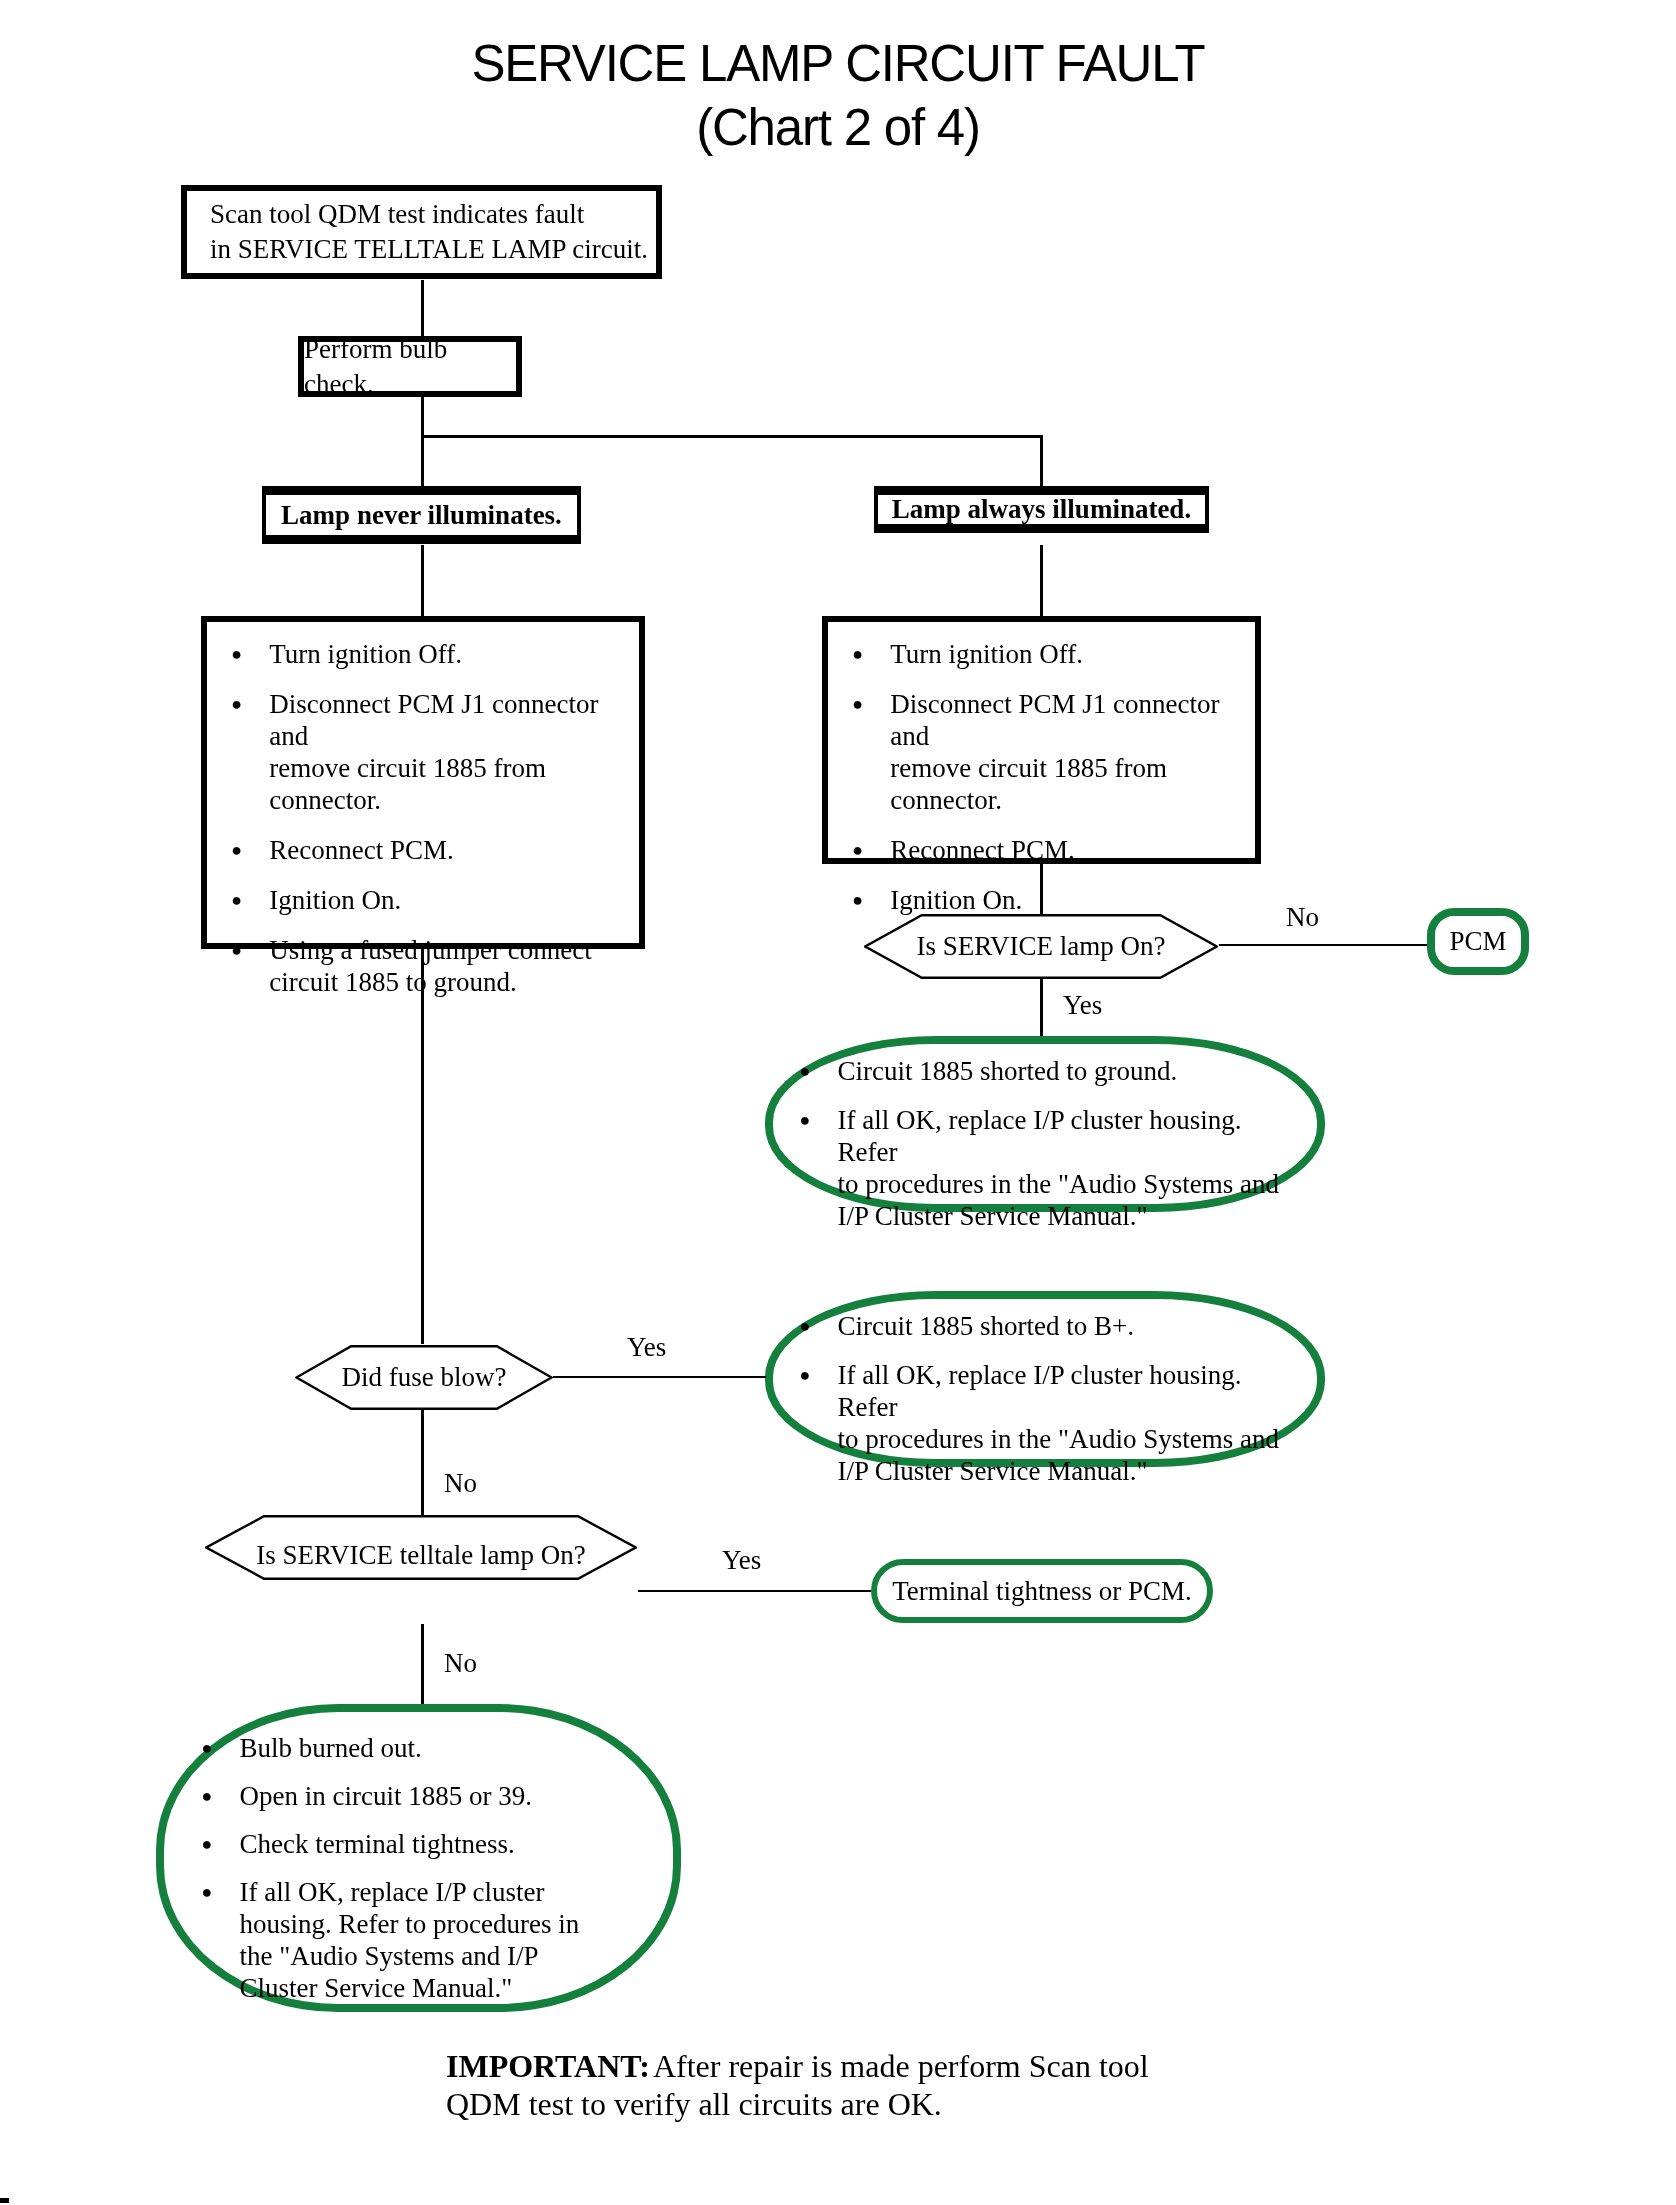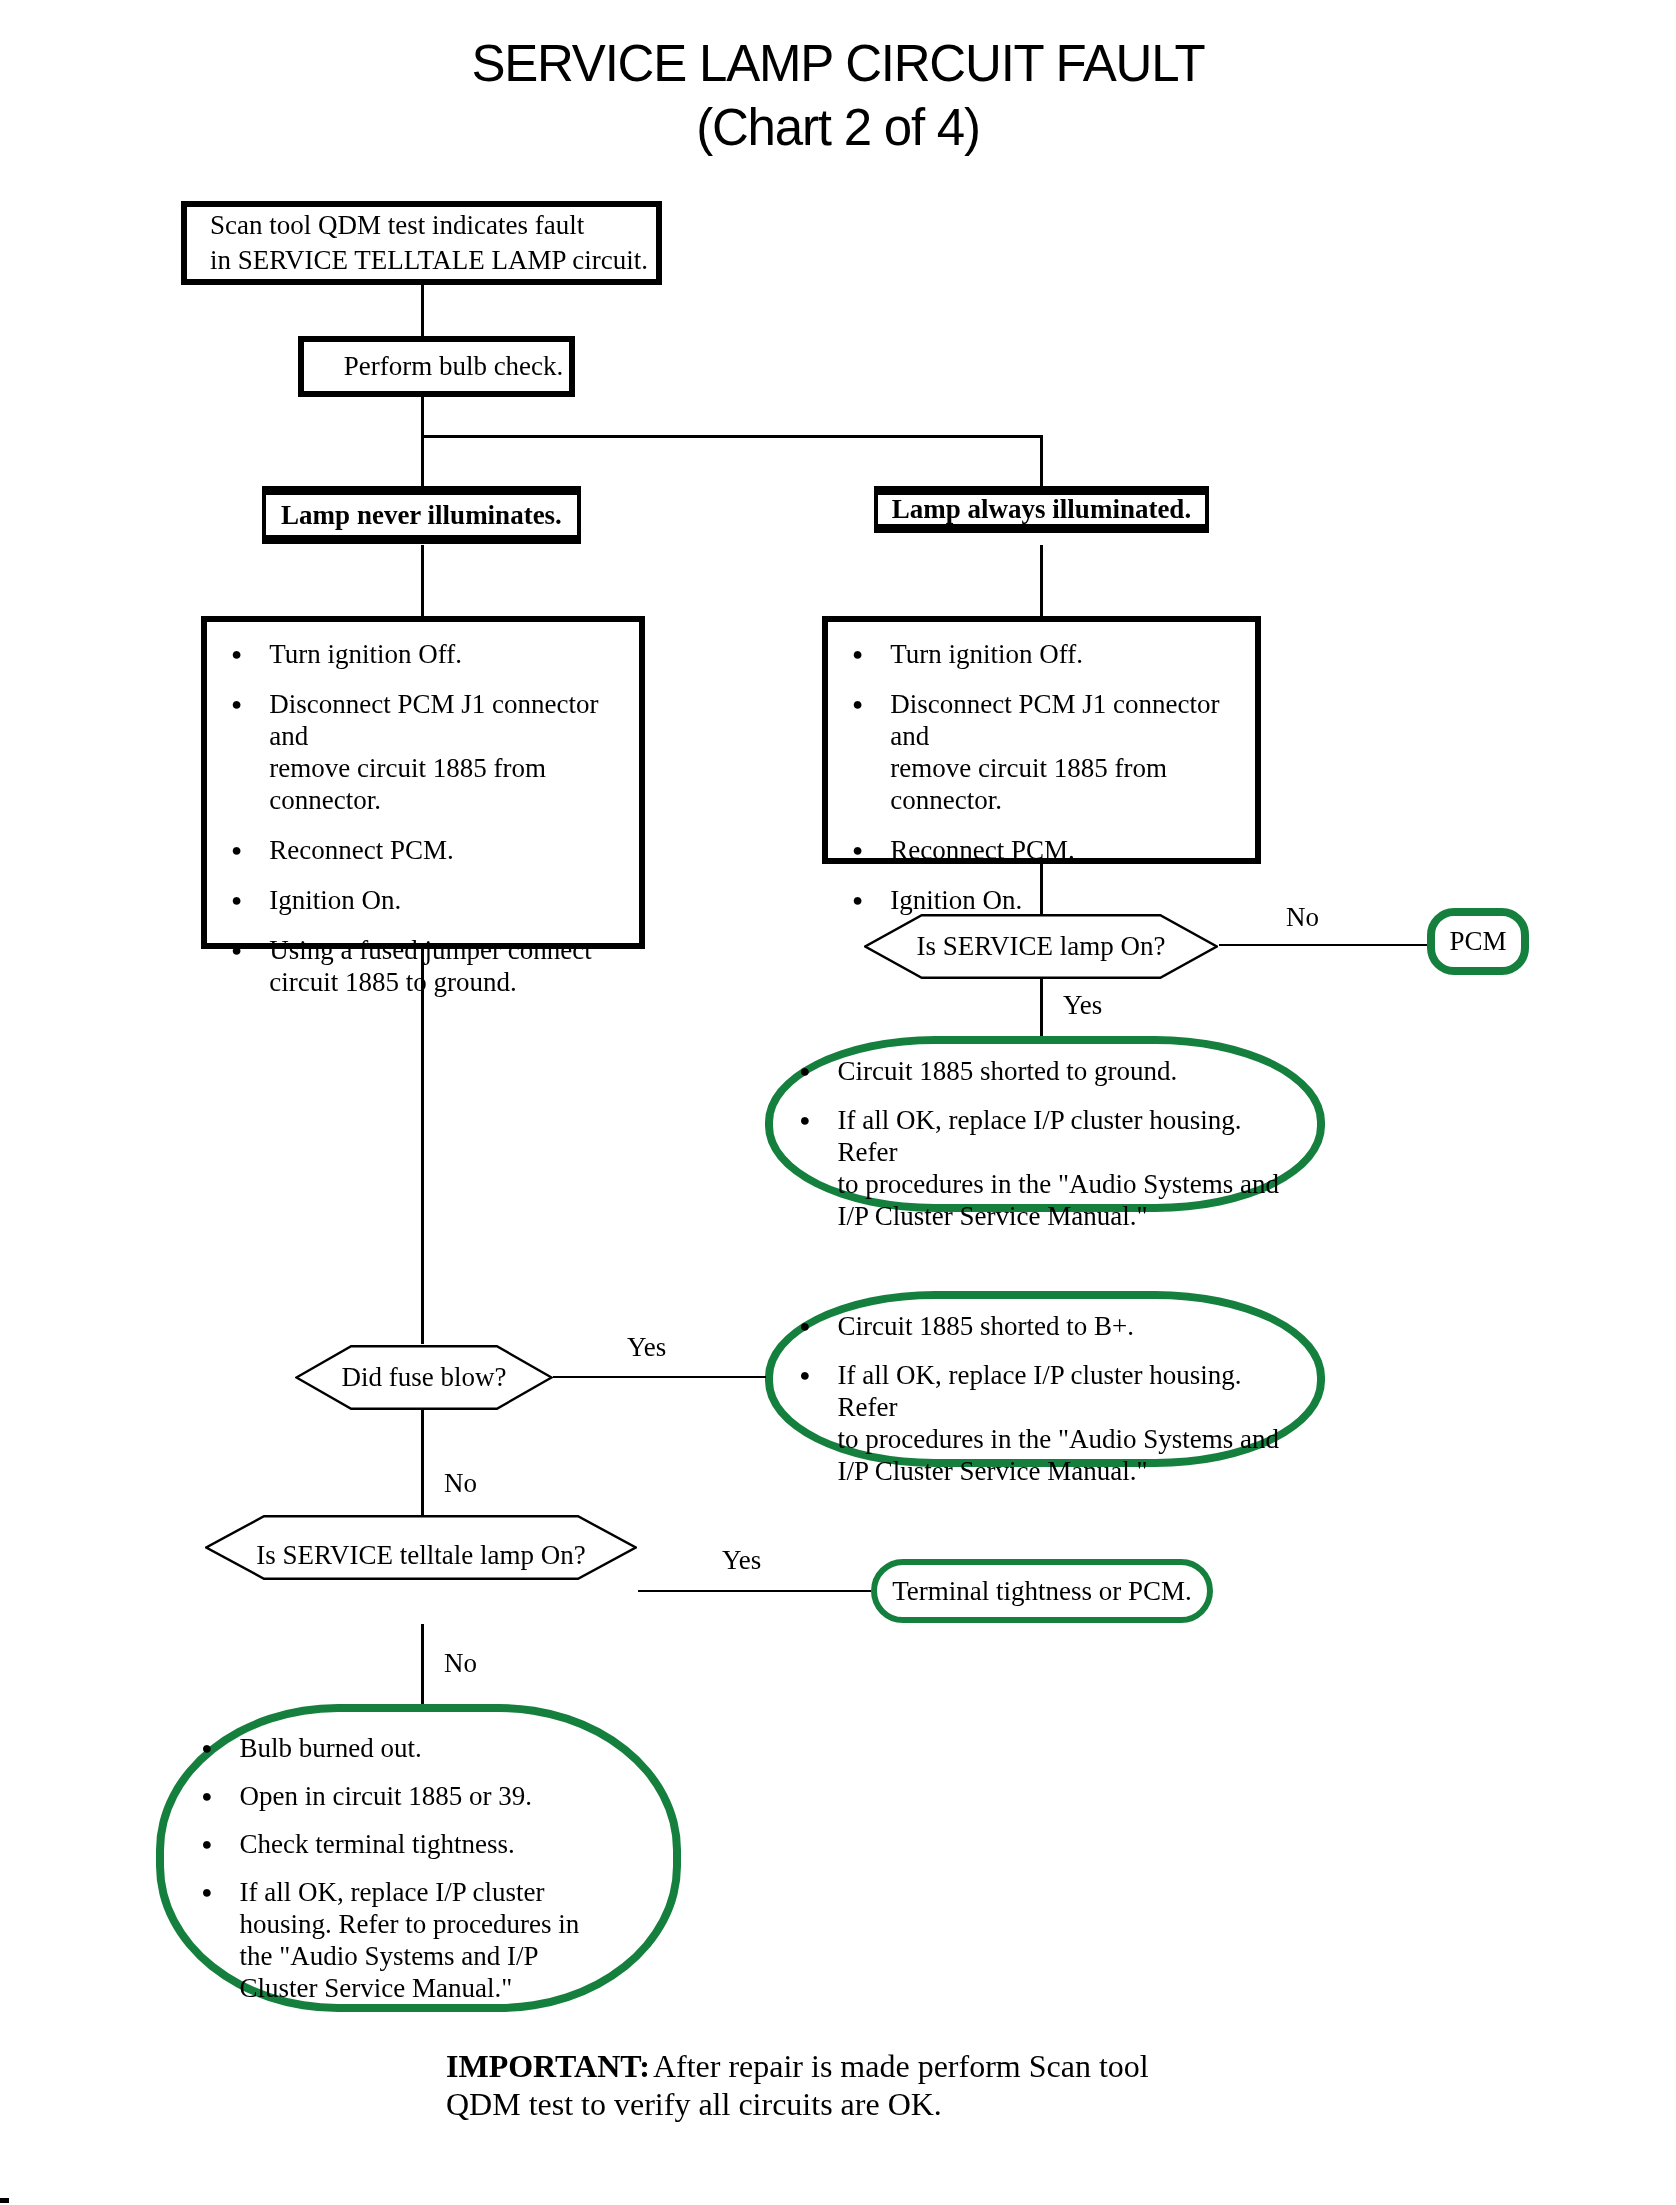--- a/index.html
+++ b/index.html
@@ -73,28 +73,28 @@
 </head>
 <body>
 
 <div id="page">
 
   <div class="title">
     <div>SERVICE LAMP CIRCUIT FAULT</div>
     <div>(Chart 2 of 4)</div>
   </div>
 
-  <div class="rect startbox" style="left:181px; top:185px; width:481px; height:84px;margin-top:16px;">
+  <div class="rect startbox" style="left:181px; top:185px; width:481px; height:94px;">
     <span>Scan tool QDM test indicates fault</span>
     <span>in SERVICE TELLTALE LAMP circuit.</span>
   </div>
 
   <div class="vline" style="left:421px; top:280px; width:3px; height:56px;"></div>
 
-  <div class="rect center" style="left:298px; top:336px; width:277px; height:61px;padding-left:34px;">
+  <div class="rect center" style="left:298px; top:336px; width:224px; height:61px;">
     <span>Perform bulb check.</span>
   </div>
 
   <div class="vline" style="left:421px; top:396px; width:3px; height:90px;"></div>
   <div class="hline" style="left:421px; top:435px; width:622px; height:3px;"></div>
   <div class="vline" style="left:1040px; top:435px; width:3px; height:51px;"></div>
 
   <div class="rect center branchbox" style="left:262px; top:486px; width:319px; height:58px;">
     <span>Lamp never illuminates.</span>
   </div>

